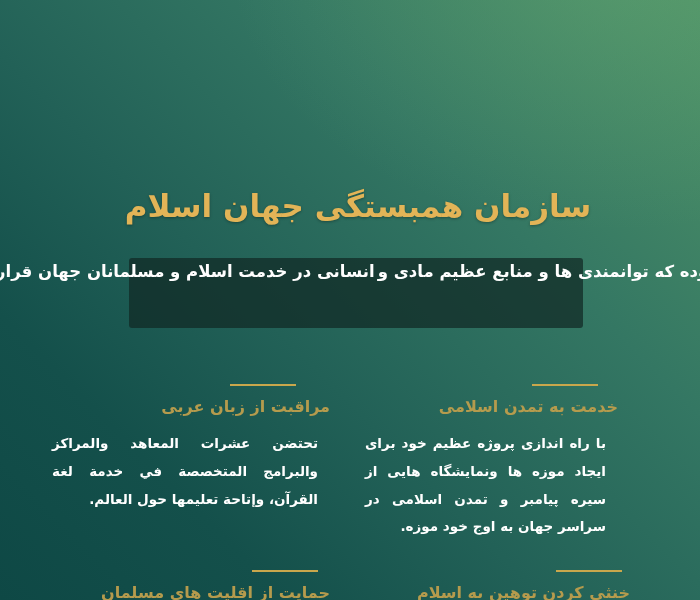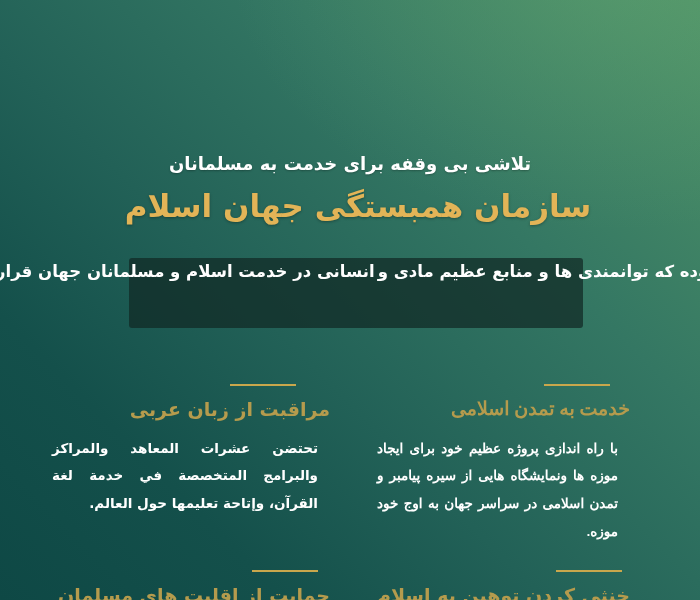--- a/index.html
+++ b/index.html
@@ -35,50 +35,49 @@
     border-radius:3px;
     display:flex; flex-direction:row; justify-content:center;
     gap:3px;
   }
   .pledge-line{
     color:#ffffff; font-size:16.5px; font-weight:bold;
     direction:rtl; text-align:center; white-space:nowrap;
     line-height:1.7;
   }
   .section{ position:absolute; direction:rtl; }
-  .sec-top-right{ top:384px; right:70px; width:265px;font-family:Liberation Serif, serif; }
+  .sec-top-right{ top:384px; right:82px; width:265px; }
   .sec-top-left{ top:384px; left:40px; width:290px; }
   .sec-bottom-right{ top:570px; right:70px; width:265px; }
   .sec-bottom-left{ top:570px; left:40px; width:290px; }
   .divider{
     display:block; width:66px; height:2px;
     background:#c9a74c;
     margin:0 20px 10px auto; 
   }
   .sec-top-left .divider{ margin-left:auto; margin-right:34px; }
   .sec-bottom-right .divider{ margin-right:8px; }
   .sec-bottom-left .divider{ margin-right:12px; }
   .heading{
     margin:0 0 8px 0;
-    color:#b59b4d; font-size:19px; font-weight:bold;
+    color:#b59b4d; font-size:16px; font-weight:bold;
     text-align:right; line-height:1.4;
     white-space:nowrap;
   }
   .body-text{
     margin:12px;
     color:#ffffff; font-size:13.5px; font-weight:bold;
     text-align:justify; line-height:2.05;
   }
 </style>
 </head>
 <body>
 
 <div class="stage">
 
-  <div class="subtitle">تلاشی بی وقفه برای خدمت به مسلمانان</div>
 
   <h1 class="title">سازمان همبستگی جهان اسلام</h1>
 
   <div class="pledge-box">
     <div class="pledge-line">عهد نموده که توانمندی ها و منابع عظیم مادی و</div>
     <div class="pledge-line">انسانی در خدمت اسلام و مسلمانان جهان قرار دهد .</div>
   </div>
 
   <section class="section sec-top-right">
     <span class="divider"></span>

